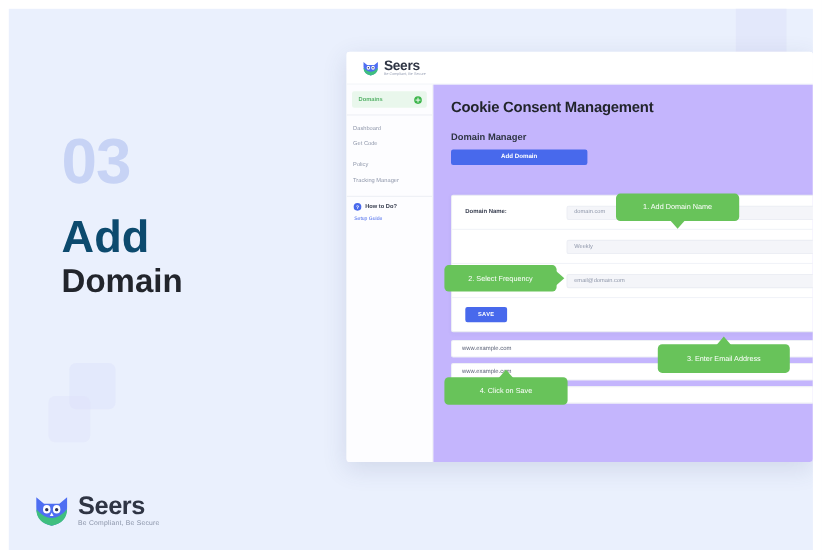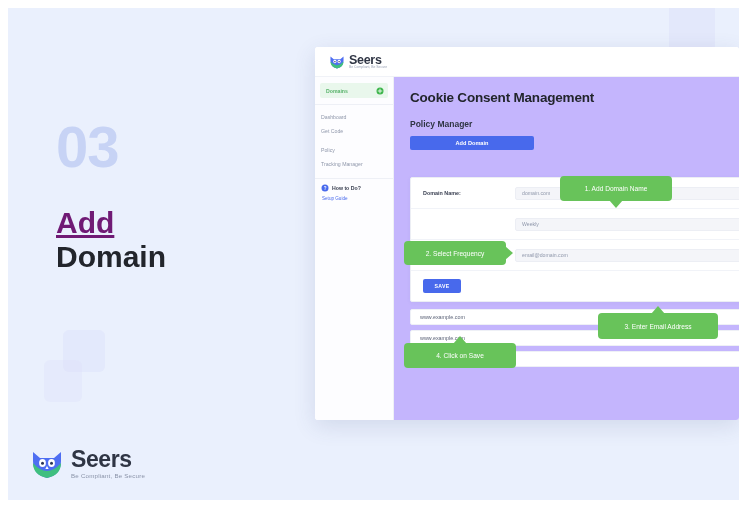--- a/index.html
+++ b/index.html
@@ -26,23 +26,23 @@
   
   .deco { position: absolute; background: #dcdffa; border-radius: 6px; opacity: .55; }
   .deco-tr { right: 24px; top: -8px; width: 46px; height: 56px; opacity: .5; }
   .deco-bl1 { left: 55px; top: 322px; width: 42px; height: 42px; opacity: .45; }
   .deco-bl2 { left: 36px; top: 352px; width: 38px; height: 42px; opacity: .35; }
 
   
   .left-block { position: absolute; left: 48px; top: 110px; width: 240px; }
   .big-number {
     font-size: 58px; font-weight: bold; color: #c7d3f5;
-    letter-spacing: -1px; line-height: 1; margin-bottom: 30px;
-  }
-  .title-line1 { font-size: 30px; font-weight: bold; color: #701a75; line-height: 1.12; text-decoration: underline; }
+    letter-spacing: -1px; line-height: 1; margin-bottom: 17px;
+  }
+  .title-line1 { font-size: 41px; font-weight: bold; color: #0c4a6e; line-height: 1.12; }
   .title-line2 { font-size: 30px; font-weight: bold; color: #22252c; line-height: 1.12; }
 
   
   .footer-logo { position: absolute; left: 22px; top: 440px; display: flex; align-items: center; gap: 7px; }
   .owl { width: 34px; height: 30px; flex: none; }
   .logo-text { display: flex; flex-direction: column; line-height: 1; }
   .logo-word { font-size: 23px; font-weight: bold; color: #2f3544; letter-spacing: -.4px; }
   .logo-tag { font-size: 6.2px; color: #8a93a8; margin-top: 2px; letter-spacing: .2px; }
   .footer-url {
     position: absolute; right: 22px; top: 452px;
@@ -259,21 +259,21 @@
                 <text x="8" y="11.5" font-size="9" fill="#fff" text-anchor="middle" font-family="Liberation Sans, sans-serif" font-weight="bold">?</text>
               </svg>
               <span class="help-label">How to Do?</span>
             </div>
             <div class="help-link">Setup Guide</div>
           </div>
         </div>
 
         <div class="main">
           <div class="h1">Cookie Consent Management</div>
-          <div class="h2">Policy Manager</div>
+          <div class="h2">Domain Manager</div>
           <button class="add-domain-btn">Add Domain</button>
 
           <div class="form-card">
             <div class="form-row">
               <span class="form-label">Domain Name:</span>
               <div class="form-input">domain.com</div>
             </div>
             <div class="form-row">
               <span class="form-label"></span>
               <div class="form-input form-select">

